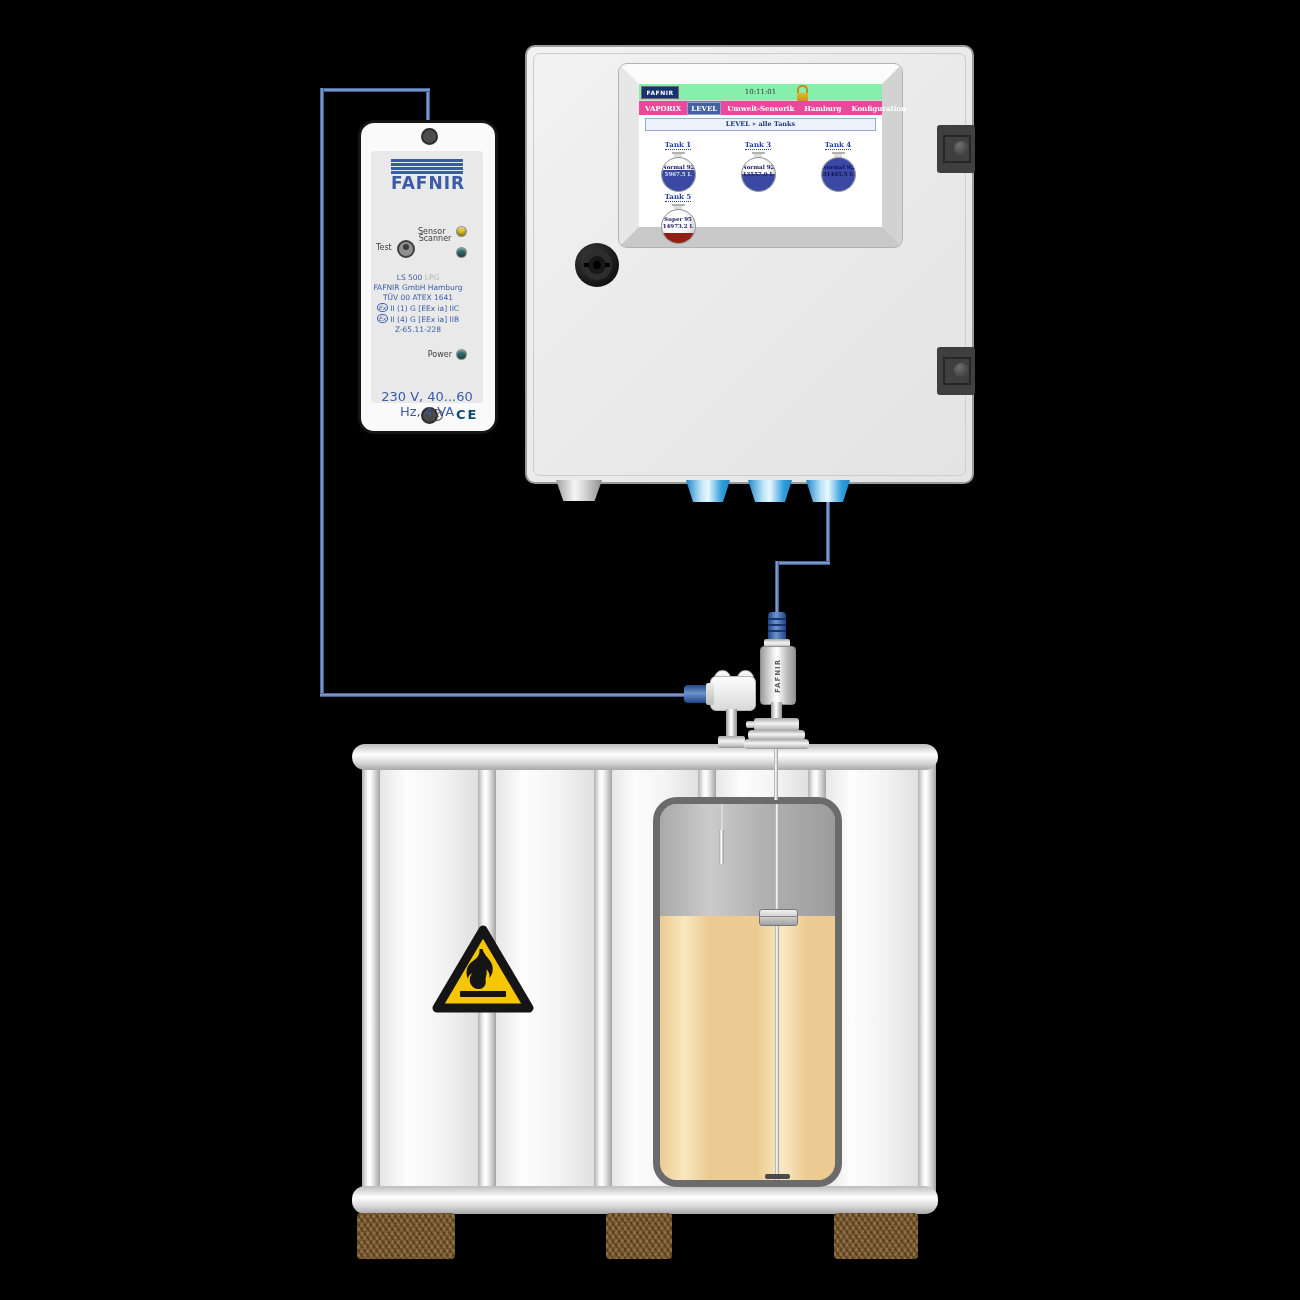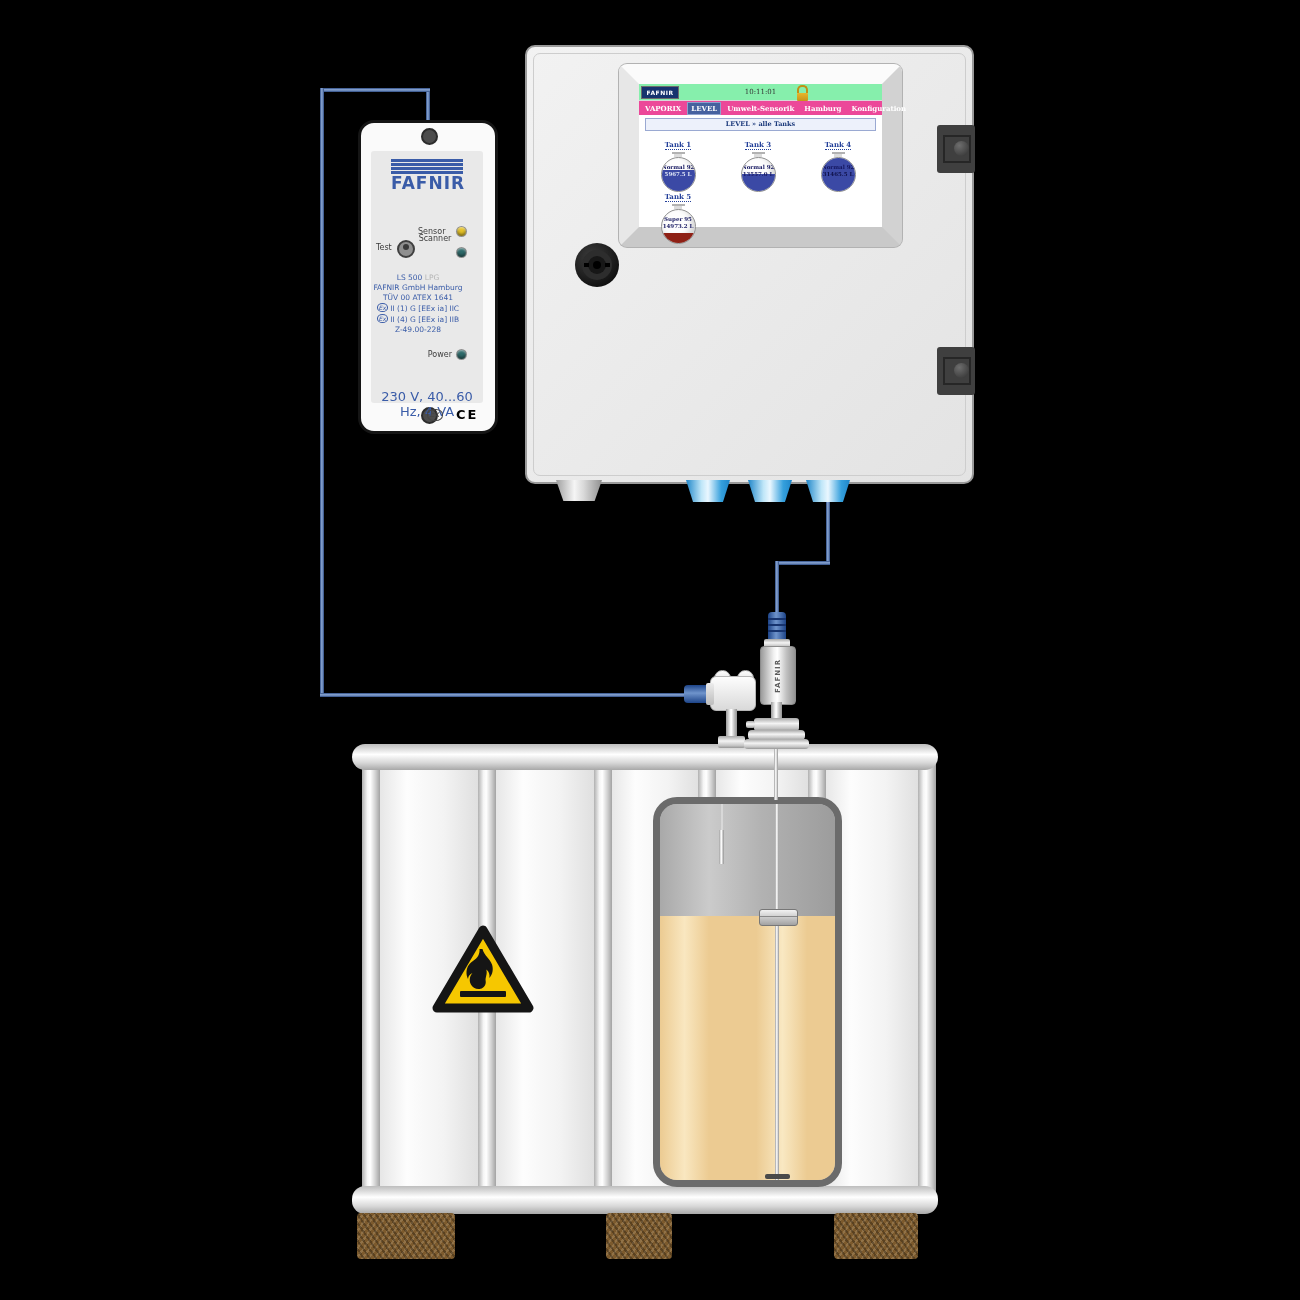--- a/index.html
+++ b/index.html
@@ -74,29 +74,29 @@
     <div class="abs ls-lab" style="left:47px;top:83px;width:34px;text-align:center">Scanner</div>
     <div class="abs ls-led" style="left:86px;top:97px;background:#2e6b6b"></div>
 
     <div class="abs ls-blue" style="left:0;top:122px;width:94px;text-align:center;font-size:7.5px;line-height:10px">
       <div><span>LS 500</span>
            <span style="color:#b4b4b4">LPG</span></div>
       <div>FAFNIR GmbH Hamburg</div>
       <div>TÜV 00 ATEX 1641</div>
       <div><span class="exhex">Ex</span><span>II (1) G [EEx ia] IIC</span></div>
       <div><span class="exhex">Ex</span><span>II (4) G [EEx ia] IIB</span></div>
-      <div>Z-49.00-228</div>
+      <div>Z-65.11-228</div>
     </div>
 
     <div class="abs ls-lab" style="left:47px;top:199px;width:34px;text-align:right">Power</div>
     <div class="abs ls-led" style="left:86px;top:199px;background:#2e6b6b"></div>
     <div class="abs ls-blue" style="left:0;top:238px;width:112px;text-align:center;font-size:13px">230 V, 40...60 Hz, 4 VA</div>
     <div class="abs" style="left:56px;top:258px;font-size:8px;font-style:italic;color:#444;border:1.5px solid #444;border-radius:45%;padding:0 2px;line-height:10px">
       <span>Ex</span></div>
-    <div class="abs" style="left:85px;top:256px;font-size:13px;font-weight:bold;color:#000000;letter-spacing:2px">CE</div>
+    <div class="abs" style="left:85px;top:256px;font-size:13px;font-weight:bold;color:#0c4a6e;letter-spacing:2px">CE</div>
   </div>
 </div>
 
 <div class="abs" style="left:525px;top:45px;width:445px;height:435px;background:linear-gradient(135deg,#f2f2f2,#e3e3e3);border:2px solid #9a9a9a;border-radius:10px">
   <div class="abs" style="left:6px;top:6px;right:6px;bottom:6px;border:1px solid #cdcdcd;border-radius:7px"></div>
 
   <div class="abs" style="left:92px;top:17px;width:283px;height:183px;box-sizing:border-box;border:20px solid;border-color:#fbfbfb #d2d2d2 #c9c9c9 #e7e7e7;background:#fff;border-radius:8px;box-shadow:0 0 0 1px #b2b2b2">
     <div class="scr" style="position:relative;width:243px;height:143px;background:#fff">
 
       <div style="position:absolute;left:0;top:0;width:100%;height:16px;background:#86efac;border-bottom:1px solid #d8d8d8">

